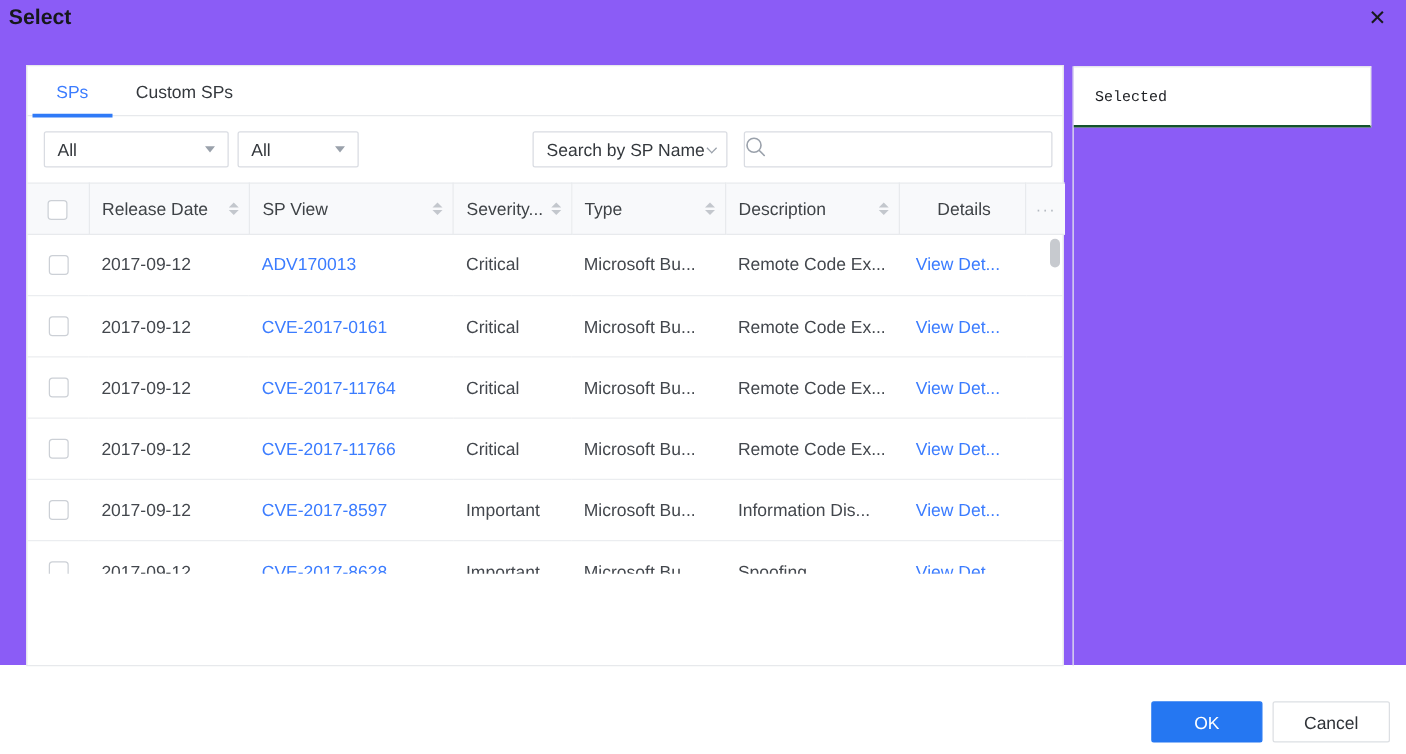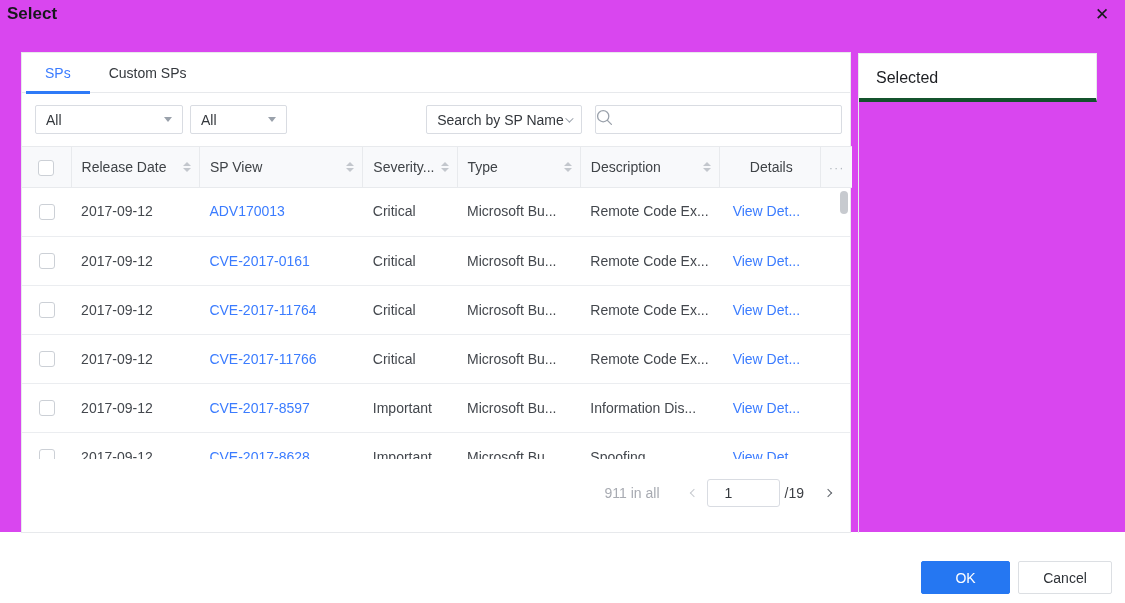--- a/index.html
+++ b/index.html
@@ -1,18 +1,18 @@
 <!DOCTYPE html>
 <html><head>
 <meta charset="utf-8">
 <style>
   * { margin:0; padding:0; box-sizing:border-box; }
   html,body { width:1125px; height:603px; background:#ffffff;
     font-family:"Liberation Sans", sans-serif; color:#3f4347; overflow:hidden; }
-  .dialog { position:relative; width:1125px; height:532px; background:#d946ef; }
+  .dialog { position:relative; width:1125px; height:532px; background:#8b5cf6; }
 
   .dialog-title { position:absolute; left:7px; top:4px; font-size:17px; font-weight:700; color:#16181b; }
   .close-btn { position:absolute; left:1089px; top:2px; width:26px; height:26px; text-align:center;
     line-height:26px; font-size:17px; color:#17191c; cursor:pointer; }
 
   
   .left-card { position:absolute; left:21px; top:52px; width:830px; height:481px;
     border:1px solid #e7e9ec; background:#fff; }
 
   .tabbar { position:relative; height:40px; border-bottom:1px solid #e7e9ec; display:flex; }
@@ -84,22 +84,22 @@
   .pg-arrow.next .chev { border-color:#5f646b; }
   .pg-input { width:73px; height:28px; border:1px solid #d9dce2; border-radius:3px; margin:0 5px;
     font-size:14px; color:#34383d; padding-left:17px; outline:none;
     font-family:"Liberation Sans", sans-serif; }
   .pg-suffix { color:#3c3f44; margin-right:16px; }
 
   
   .right-panel { position:absolute; left:858px; top:53px; width:239px; height:480px;
     border-left:1px solid #e7e9ec; }
   .right-header { height:49px; line-height:48px; border-top:1px solid #e7e9ec;
-    border-right:1px solid #e7e9ec; border-bottom:4px solid #14532d; padding-left:17px;
-    font-size:16px; color:#1c1e22; background:#fff; }
+    border-right:1px solid #e7e9ec; border-bottom:2px solid #14532d; padding-left:17px;
+    font-size:12px; color:#1c1e22; background:#fff;font-family:Liberation Mono, monospace; }
   .right-body { height:430px; }
 
   
   .btn { position:absolute; top:561px; height:33px; border-radius:2px; font-size:14px;
     font-family:"Liberation Sans", sans-serif; cursor:pointer; }
   .btn-ok { left:921px; width:89px; background:#2577f2; border:1px solid #2577f2; color:#fff; }
   .btn-cancel { left:1018px; width:94px; background:#fff; border:1px solid #dcdfe3; color:#2f3338; }
 </style>
 </head>
 <body>
@@ -276,31 +276,20 @@
           <td>Spoofing</td>
           <td class="details-cell"><a class="link">View Det...</a></td>
           <td></td>
         </tr>
       </tbody>
         </table>
     </div>
 
     <div class="scroll-thumb"></div>
 
-    <div class="pagination">
-      <span class="pg-total">911 in all</span>
-      <span class="pg-arrow prev">
-          <span class="chev left"></span>
-        </span>
-      <input class="pg-input" type="text" value="1" style="">
-      <span class="pg-suffix">/19</span>
-      <span class="pg-arrow next">
-          <span class="chev right"></span>
-        </span>
-    </div>
 
   </div>
 
   <div class="right-panel">
     <div class="right-header">Selected</div>
     <div class="right-body"></div>
   </div>
 
   <button class="btn btn-ok">OK</button>
   <button class="btn btn-cancel">Cancel</button>

